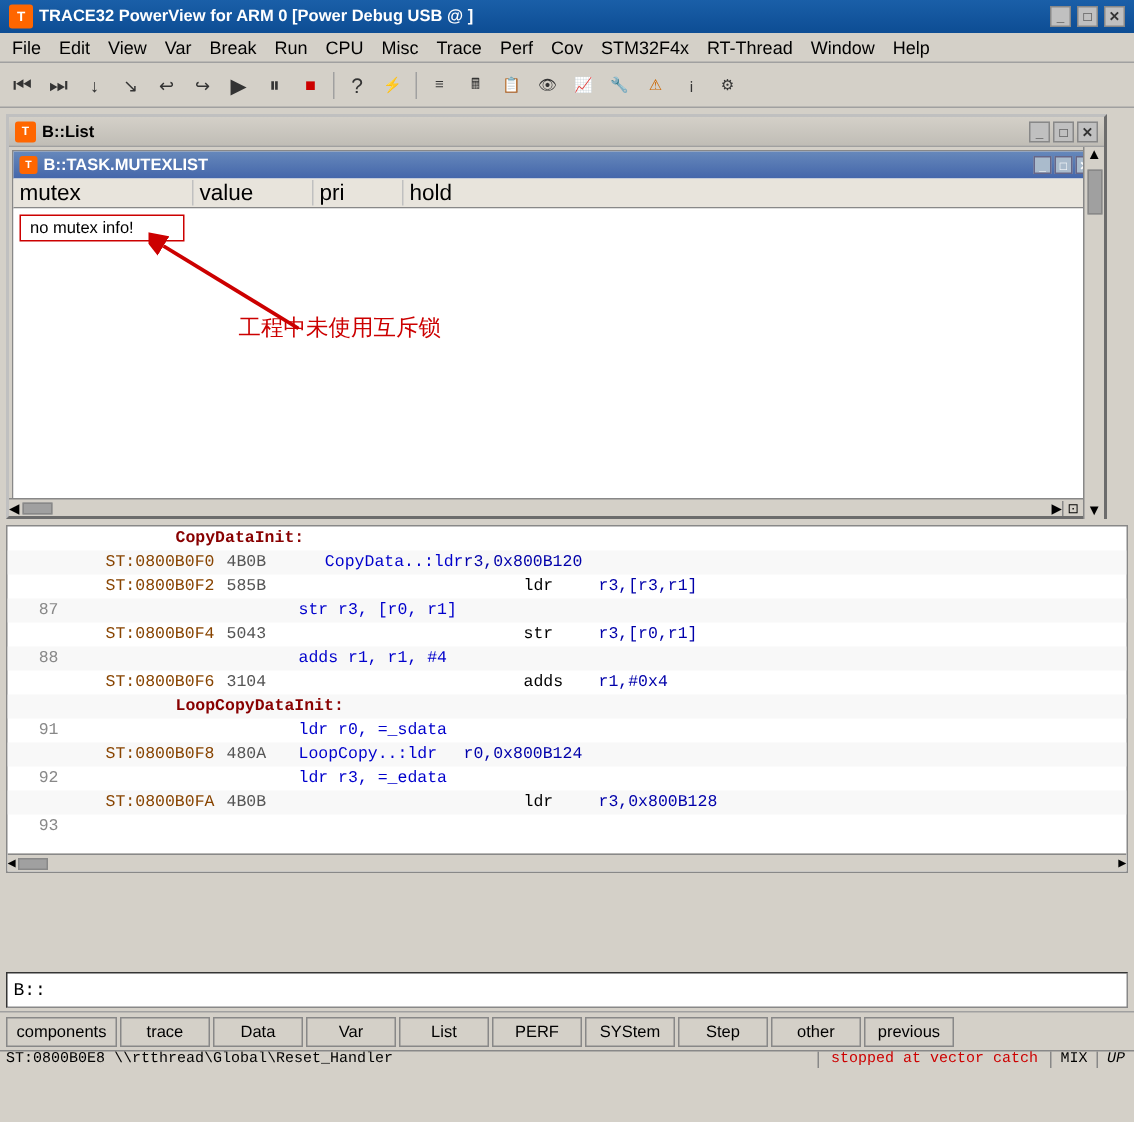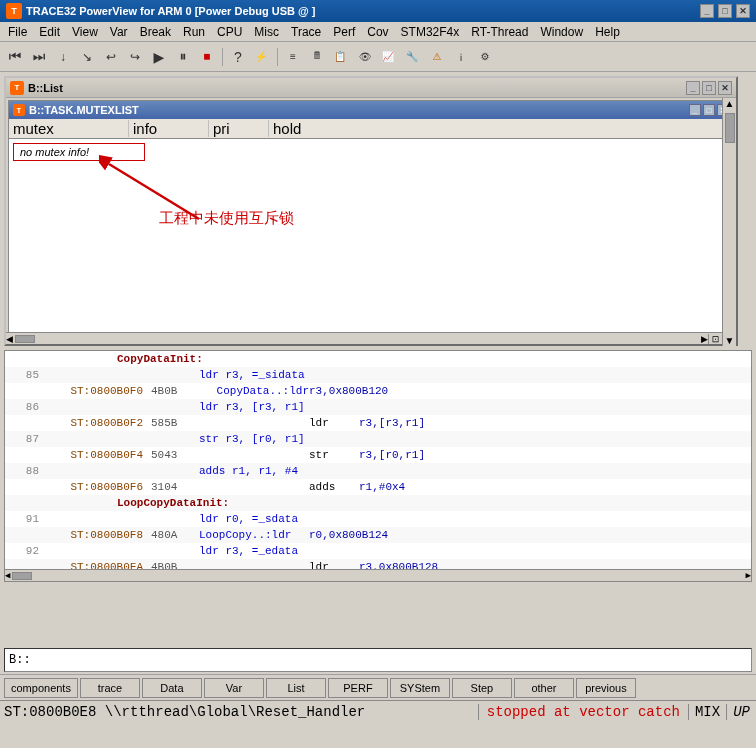--- a/index.html
+++ b/index.html
@@ -214,21 +214,21 @@
     .asm-line {
       display: flex;
       padding: 0 4px;
       line-height: 16px;
       white-space: nowrap;
     }
     .asm-line:nth-child(even) { background: #f8f8f8; }
     .asm-addr { color: #888; width: 100px; text-align: right; margin-right: 8px; flex-shrink: 0; }
     .asm-hex { color: #555; width: 40px; margin-right: 8px; flex-shrink: 0; }
     .asm-label { color: #0000cc; width: 120px; flex-shrink: 0; }
-    .asm-op { color: #000; width: 50px; flex-shrink: 0; }
+    .asm-op { color: #000; width: 50px; flex-shrink: 0; margin-left: 40px; }
     .asm-operands { color: #0000aa; flex: 1; }
     .asm-linenum { color: #888; width: 30px; text-align: right; margin-right: 4px; flex-shrink: 0; }
 
     
     #cmd-area {
       background: white;
       border: 1px solid #888;
       height: 24px;
       margin: 2px 0;
       display: flex;
@@ -275,21 +275,20 @@
       font-family: 'Courier New', monospace;
     }
     #status-right {
       padding: 0 8px;
       color: #cc0000;
       border-right: 1px solid #888;
     }
     #status-mix {
       padding: 0 6px;
       border-right: 1px solid #888;
-      margin-top: 20px;
     }
     #status-up {
       padding: 0 6px;
       font-style: italic;
     }
   </style>
 </head>
 <body>
 
 <div id="title-bar">
@@ -364,27 +363,27 @@
         <span>B::TASK.MUTEXLIST</span>
         <div class="task-controls">
           <div class="task-btn">_</div>
           <div class="task-btn">□</div>
           <div class="task-btn">✕</div>
         </div>
       </div>
 
       <div id="table-header">
         <div class="col-mutex">mutex</div>
-        <div class="col-value">info</div>
+        <div class="col-value">value</div>
         <div class="col-pri">pri</div>
         <div class="col-hold">hold</div>
       </div>
 
       <div id="no-mutex-area" style="position: relative; height: 200px; background: white; overflow: hidden;">
-        <div id="no-mutex-box" style="position: absolute; top: 4px; left: 4px; border: 1px solid #cc0000; background: white; padding: 2px 6px; font-size: 11px; width: 132px; font-style: italic;">
+        <div id="no-mutex-box" style="position: absolute; top: 4px; left: 4px; border: 1px solid #cc0000; background: white; padding: 2px 6px; font-size: 11px; width: 110px;">
           <span>no mutex info!</span>
         </div>
 
         <svg style="position: absolute; top: 10px; left: 90px; width: 130px; height: 100px;" viewBox="0 0 130 100">
           <defs>
             <marker id="arrowhead" markerWidth="8" markerHeight="6" refX="0" refY="3" orient="auto">
               <polygon points="0 0, 8 3, 0 6" fill="#cc0000"></polygon>
             </marker>
           </defs>
           <line x1="100" y1="70" x2="10" y2="15" stroke="#cc0000" stroke-width="2.5" marker-end="url(#arrowhead)"></line>
@@ -413,37 +412,25 @@
   </div>
 
   <div id="asm-panel" style="height: 232px; border: 1px solid #888; background: white; overflow: hidden; font-family: 'Courier New', monospace; font-size: 11px; position: relative;">
     <div style="overflow: hidden; height: 238px;">
 
       <div class="asm-line">
         <span style="width:100px; color:#888; text-align:right; margin-right:8px;"></span>
         <span style="color:#880000; font-weight:bold;">CopyDataInit:</span>
       </div>
       <div class="asm-line">
-        <span class="asm-linenum">85</span>
-        <span class="asm-addr"></span>
-        <span class="asm-hex"></span>
-        <span style="color:#0000cc; flex:1;">ldr  r3, =_sidata</span>
-      </div>
-      <div class="asm-line">
         <span class="asm-linenum"></span>
         <span class="asm-addr" style="color:#884400;">ST:0800B0F0</span>
         <span class="asm-hex">4B0B</span>
         <span class="asm-label" style="color:#0000cc; width:110px;text-align:right;">CopyData..:ldr</span>
         <span class="asm-operands">r3,0x800B120</span>
-      </div>
-      <div class="asm-line">
-        <span class="asm-linenum">86</span>
-        <span class="asm-addr"></span>
-        <span class="asm-hex"></span>
-        <span style="color:#0000cc; flex:1;">ldr  r3, [r3, r1]</span>
       </div>
       <div class="asm-line">
         <span class="asm-linenum"></span>
         <span class="asm-addr" style="color:#884400;">ST:0800B0F2</span>
         <span class="asm-hex">585B</span>
         <span class="asm-label" style="width:110px;"></span>
         <span class="asm-op">ldr</span>
         <span class="asm-operands">r3,[r3,r1]</span>
       </div>
       <div class="asm-line">
@@ -534,21 +521,21 @@
   <button class="bottom-btn">Data</button>
   <button class="bottom-btn">Var</button>
   <button class="bottom-btn">List</button>
   <button class="bottom-btn">PERF</button>
   <button class="bottom-btn">SYStem</button>
   <button class="bottom-btn">Step</button>
   <button class="bottom-btn">other</button>
   <button class="bottom-btn">previous</button>
 </div>
 
-<div id="status-bar" style="height: 20px; background: #d4d0c8; display: flex; align-items: flex-end; border-top: 1px solid #888; font-size: 14px; font-family: 'Courier New', monospace;">
+<div id="status-bar" style="height: 20px; background: #d4d0c8; display: flex; align-items: flex-start; border-top: 1px solid #888; font-size: 10px; font-family: 'Courier New', monospace;">
   <div id="status-left" style="flex: 1; padding: 0 4px; border-right: 1px solid #888; white-space: nowrap; overflow: hidden;">
     <span>ST:0800B0E8  \\rtthread\Global\Reset_Handler</span>
   </div>
   <div id="status-right" style="padding: 0 8px; color: #cc0000; border-right: 1px solid #888; white-space: nowrap;">
     <span>stopped at vector catch</span>
   </div>
   <div id="status-mix" style="padding: 0 6px; border-right: 1px solid #888;">
     <span>MIX</span>
   </div>
   <div id="status-up" style="padding: 0 6px;">

